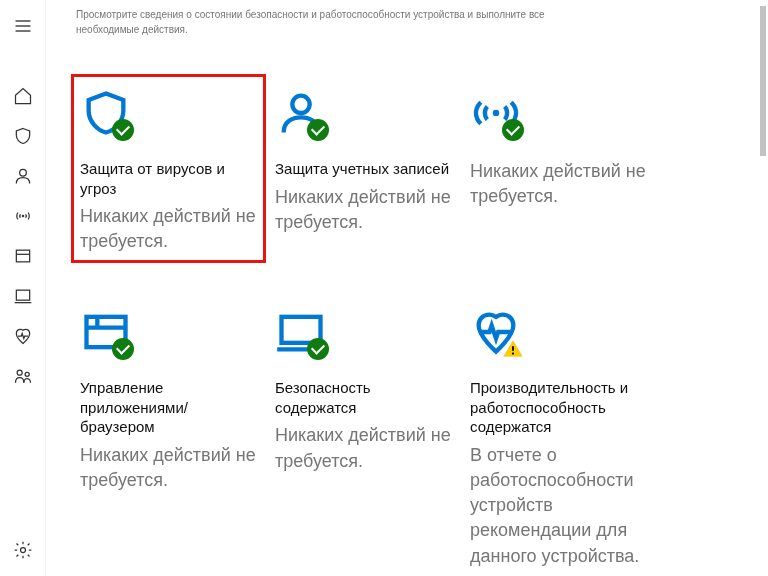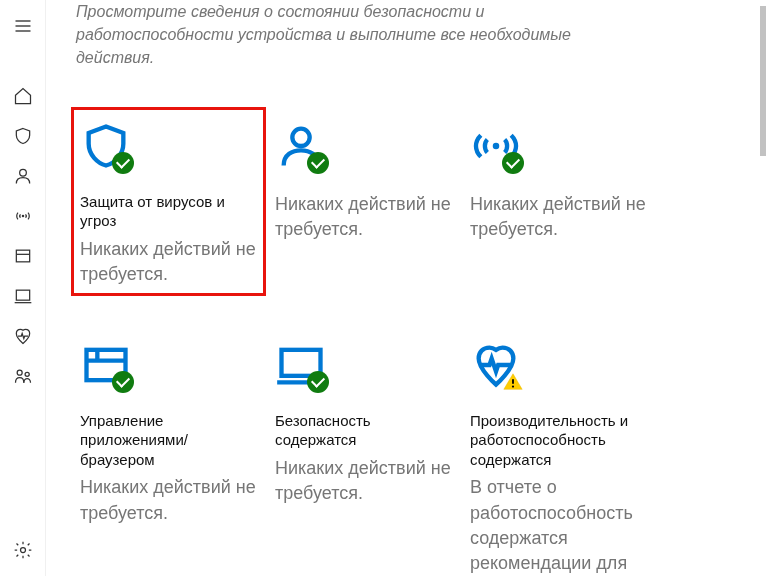--- a/index.html
+++ b/index.html
@@ -34,25 +34,24 @@
   .nav-icon svg { width: 20px; height: 20px; stroke: #333; fill: none; stroke-width: 1.5; }
   .hamburger svg { stroke: #222; }
   .main {
     position: absolute;
     left: 46px; right: 10px; top: 0; bottom: 0;
     overflow-y: auto;
     padding: 0 28px 20px 30px;
   }
   .intro {
     color: #767676;
-    font-size: 16px;
+    font-size: 10px;
     line-height: 1.45;
-    margin-top: 0;
+    margin-top: 8px;
     max-width: 520px;
-    font-style: italic;
   }
   .tiles {
     margin-top: 42px;
     display: grid;
     grid-template-columns: repeat(3, 185px);
     column-gap: 10px;
     row-gap: 40px;
   }
   .tile {
     width: 185px;
@@ -198,20 +197,21 @@
     </div>
 
     <div class="tile">
       <div class="tile-icon">
         <svg class="base" viewBox="0 0 24 24">
             <circle cx="12" cy="8" r="4"></circle>
             <path d="M4 21 C4 16 8 14 12 14 C16 14 20 16 20 21"></path>
           </svg>
         <div class="badge ok"></div>
       </div>
+      <div class="tile-title">Защита учетных записей</div>
       <div class="tile-desc">Никаких действий не требуется.</div>
     </div>
 
     <div class="tile">
       <div class="tile-icon">
         <svg class="base" viewBox="0 0 24 24">
             <path d="M5 7 C2 10 2 14 5 17"></path>
             <path d="M19 7 C22 10 22 14 19 17"></path>
             <path d="M8 9 C6.5 10.5 6.5 13.5 8 15"></path>
             <path d="M16 9 C17.5 10.5 17.5 13.5 16 15"></path>
@@ -255,19 +255,19 @@
           </svg>
         <div class="badge warn">
           <svg viewBox="0 0 24 24">
               <polygon points="12,3 22,20 2,20" fill="#ffcc00" stroke="#e6b800" stroke-width="0.5"></polygon>
               <line x1="12" y1="9" x2="12" y2="14" stroke="#000" stroke-width="2"></line>
               <circle cx="12" cy="17" r="1.2" fill="#000"></circle>
             </svg>
         </div>
       </div>
       <div class="tile-title">Производительность и работоспособность содержатся</div>
-      <div class="tile-desc">В отчете о работоспособность содержатся рекомендации для данного устройства.</div>
+      <div class="tile-desc">В отчете о работоспособности устройств рекомендации для данного устройства.</div>
     </div>
 
   </div>
 </div>
 
 <div class="scrollbar"></div>
 
 </body></html>

